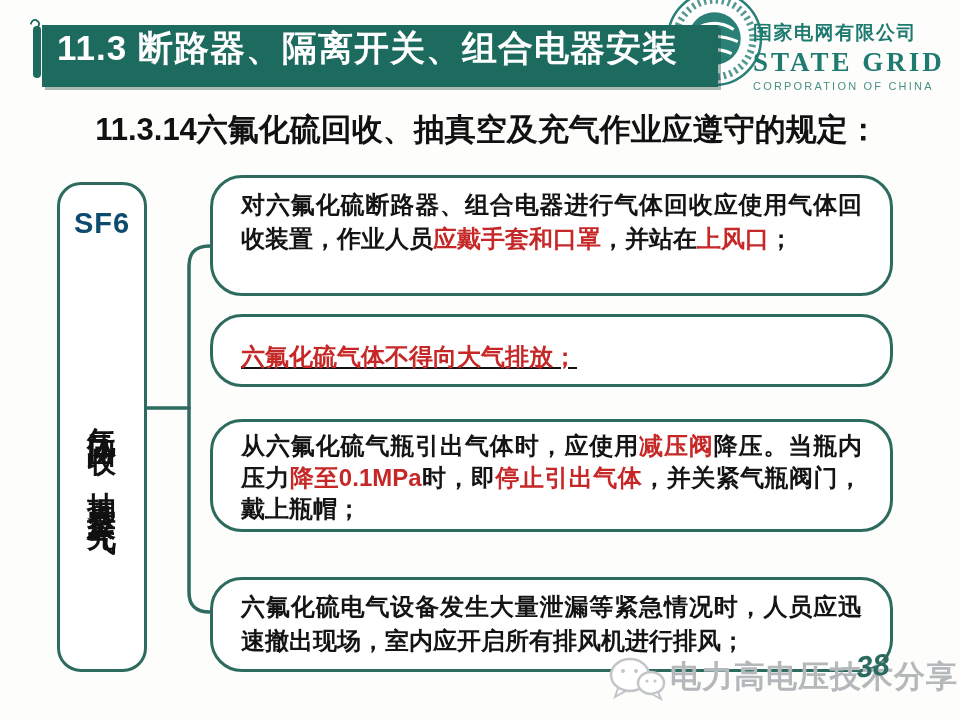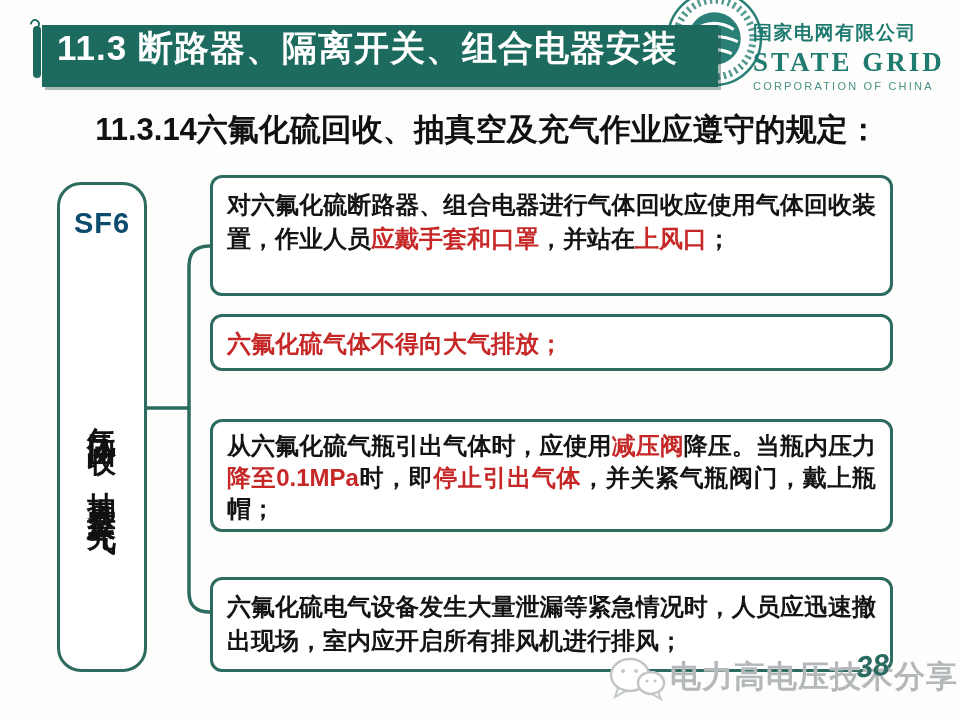--- a/index.html
+++ b/index.html
@@ -45,26 +45,26 @@
     background:#ffffff; border:3.5px solid #2d6b5f; border-radius:24px;
     z-index:2; text-align:center;
   }
   .sf6-label { margin-top:22px; font-size:29px; font-weight:bold; color:#0c4a6e; letter-spacing:1px; }
   .sf6-vertical {
     margin:4px auto 0; writing-mode:vertical-rl; text-orientation:upright;
     font-size:29px; font-weight:bold; color:#111111; letter-spacing:7px; height:425px;
   }
   .rule {
     position:absolute; left:210px; width:683px;
-    background:#ffffff; border:3.5px solid #2d6b5f; border-radius:12px;
-    padding:10px 14px; font-size:24px; font-weight:600; color:#141414;
+    background:#ffffff; border:3.5px solid #2d6b5f; border-radius:32px;
+    padding:10px 28px; font-size:24px; font-weight:600; color:#141414;
     line-height:1.4; z-index:2; text-align:justify;
   }
   .rule-1 { top:175px; height:121px; }
-  .rule-2 { top:314px; height:57px;  display:flex; align-items:flex-start; }
+  .rule-2 { top:314px; height:73px;  display:flex; align-items:flex-end;text-decoration:underline; }
   .rule-3 { top:419px; height:113px; line-height:1.32; padding-top:8px; }
   .rule-4 { top:577px; height:95px;  }
   .seg-normal { color:#141414; }
   .seg-red { color:#c62828; font-weight:bold; }
   
   .wechat-icon { position:absolute; left:606px; top:655px; width:60px; height:48px; z-index:3; }
   .watermark {
     position:absolute; left:670px; top:656px; z-index:3;
     font-size:31px; font-weight:bold; color:#b4b8ba; letter-spacing:1px; white-space:nowrap;
     text-shadow:0 0 1px #ffffff;

